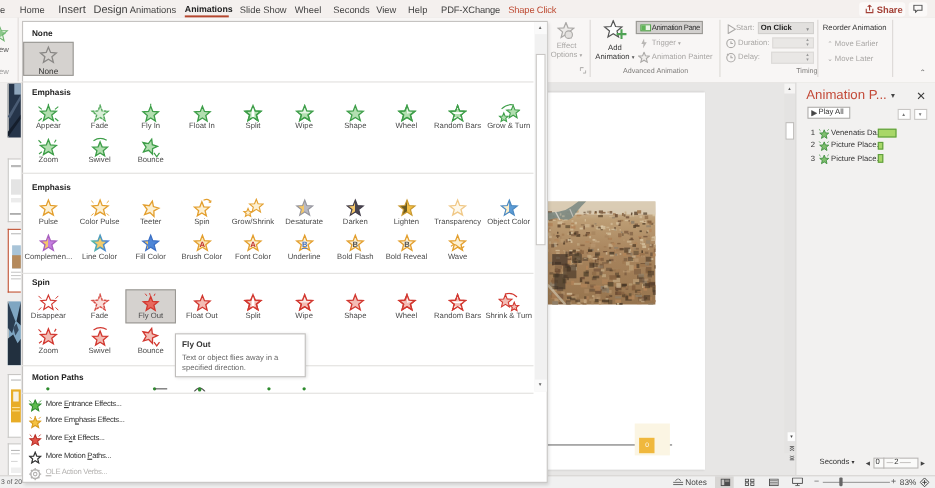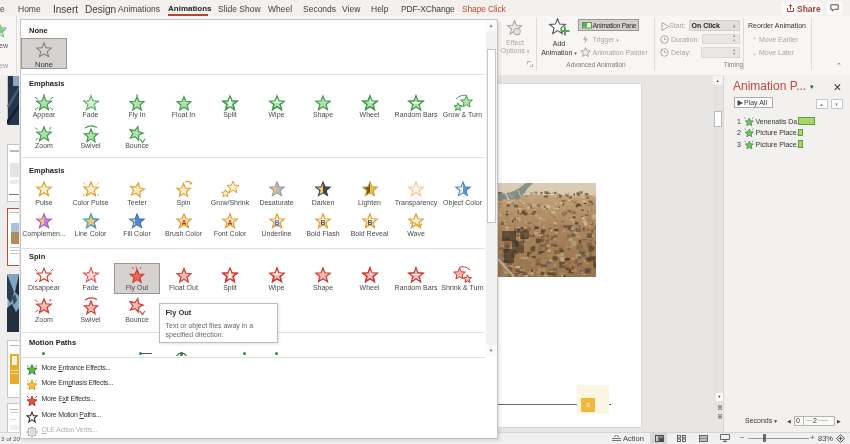--- a/index.html
+++ b/index.html
@@ -754,21 +754,21 @@
 <div style="position:absolute;left:796px;top:417px;font-size:7px;color:#333;">0</div>
 <div style="position:absolute;left:806px;top:420px;width:22px;height:1px;background:#C8C6C4;"></div>
 <div style="position:absolute;left:812px;top:417px;font-size:7px;color:#333;background:#FAFAF9;padding:0 1px;">2</div>
 <div style="position:absolute;left:837px;top:418px;font-size:5px;color:#444;">▶</div>
 <div style="position:absolute;left:0;top:432px;width:850px;height:12px;background:#F0F0F0;border-top:1px solid #D6D4D2;box-sizing:content-box;"></div>
 <div style="position:absolute;left:1px;top:434.5px;font-size:6.2px;color:#555;white-space:nowrap;">3 of 20</div>
 <svg style="position:absolute;left:611px;top:434.5px;" width="11" height="7">
     <path d="M3 2 L5.5 0 L8 2" fill="none" stroke="#555" stroke-width="0.8"></path>
     <path d="M1 3.5 h9 M1 5.5 h9" stroke="#555" stroke-width="0.8"></path>
   </svg>
-<div style="position:absolute;left:623px;top:434px;font-size:7.5px;color:#444;">Action</div>
+<div style="position:absolute;left:623px;top:434px;font-size:7.5px;color:#444;">Notes</div>
 <div style="position:absolute;left:650px;top:432.5px;width:17px;height:11px;background:#D8D6D4;"></div>
 <svg style="position:absolute;left:655px;top:434.5px;" width="9" height="7">
     <rect x="0" y="0" width="9" height="7" fill="#4E4E4E"></rect>
     <rect x="1" y="1" width="2.4" height="5" fill="#C9C7C5"></rect>
     <rect x="4.2" y="1" width="3.8" height="2.2" fill="#8A8886"></rect>
   </svg>
 <svg style="position:absolute;left:677px;top:434.5px;" width="9" height="7">
     <g fill="none" stroke="#444" stroke-width="0.8">
       <rect x="0.5" y="0.5" width="3" height="2.4"></rect>
       <rect x="5.5" y="0.5" width="3" height="2.4"></rect>

